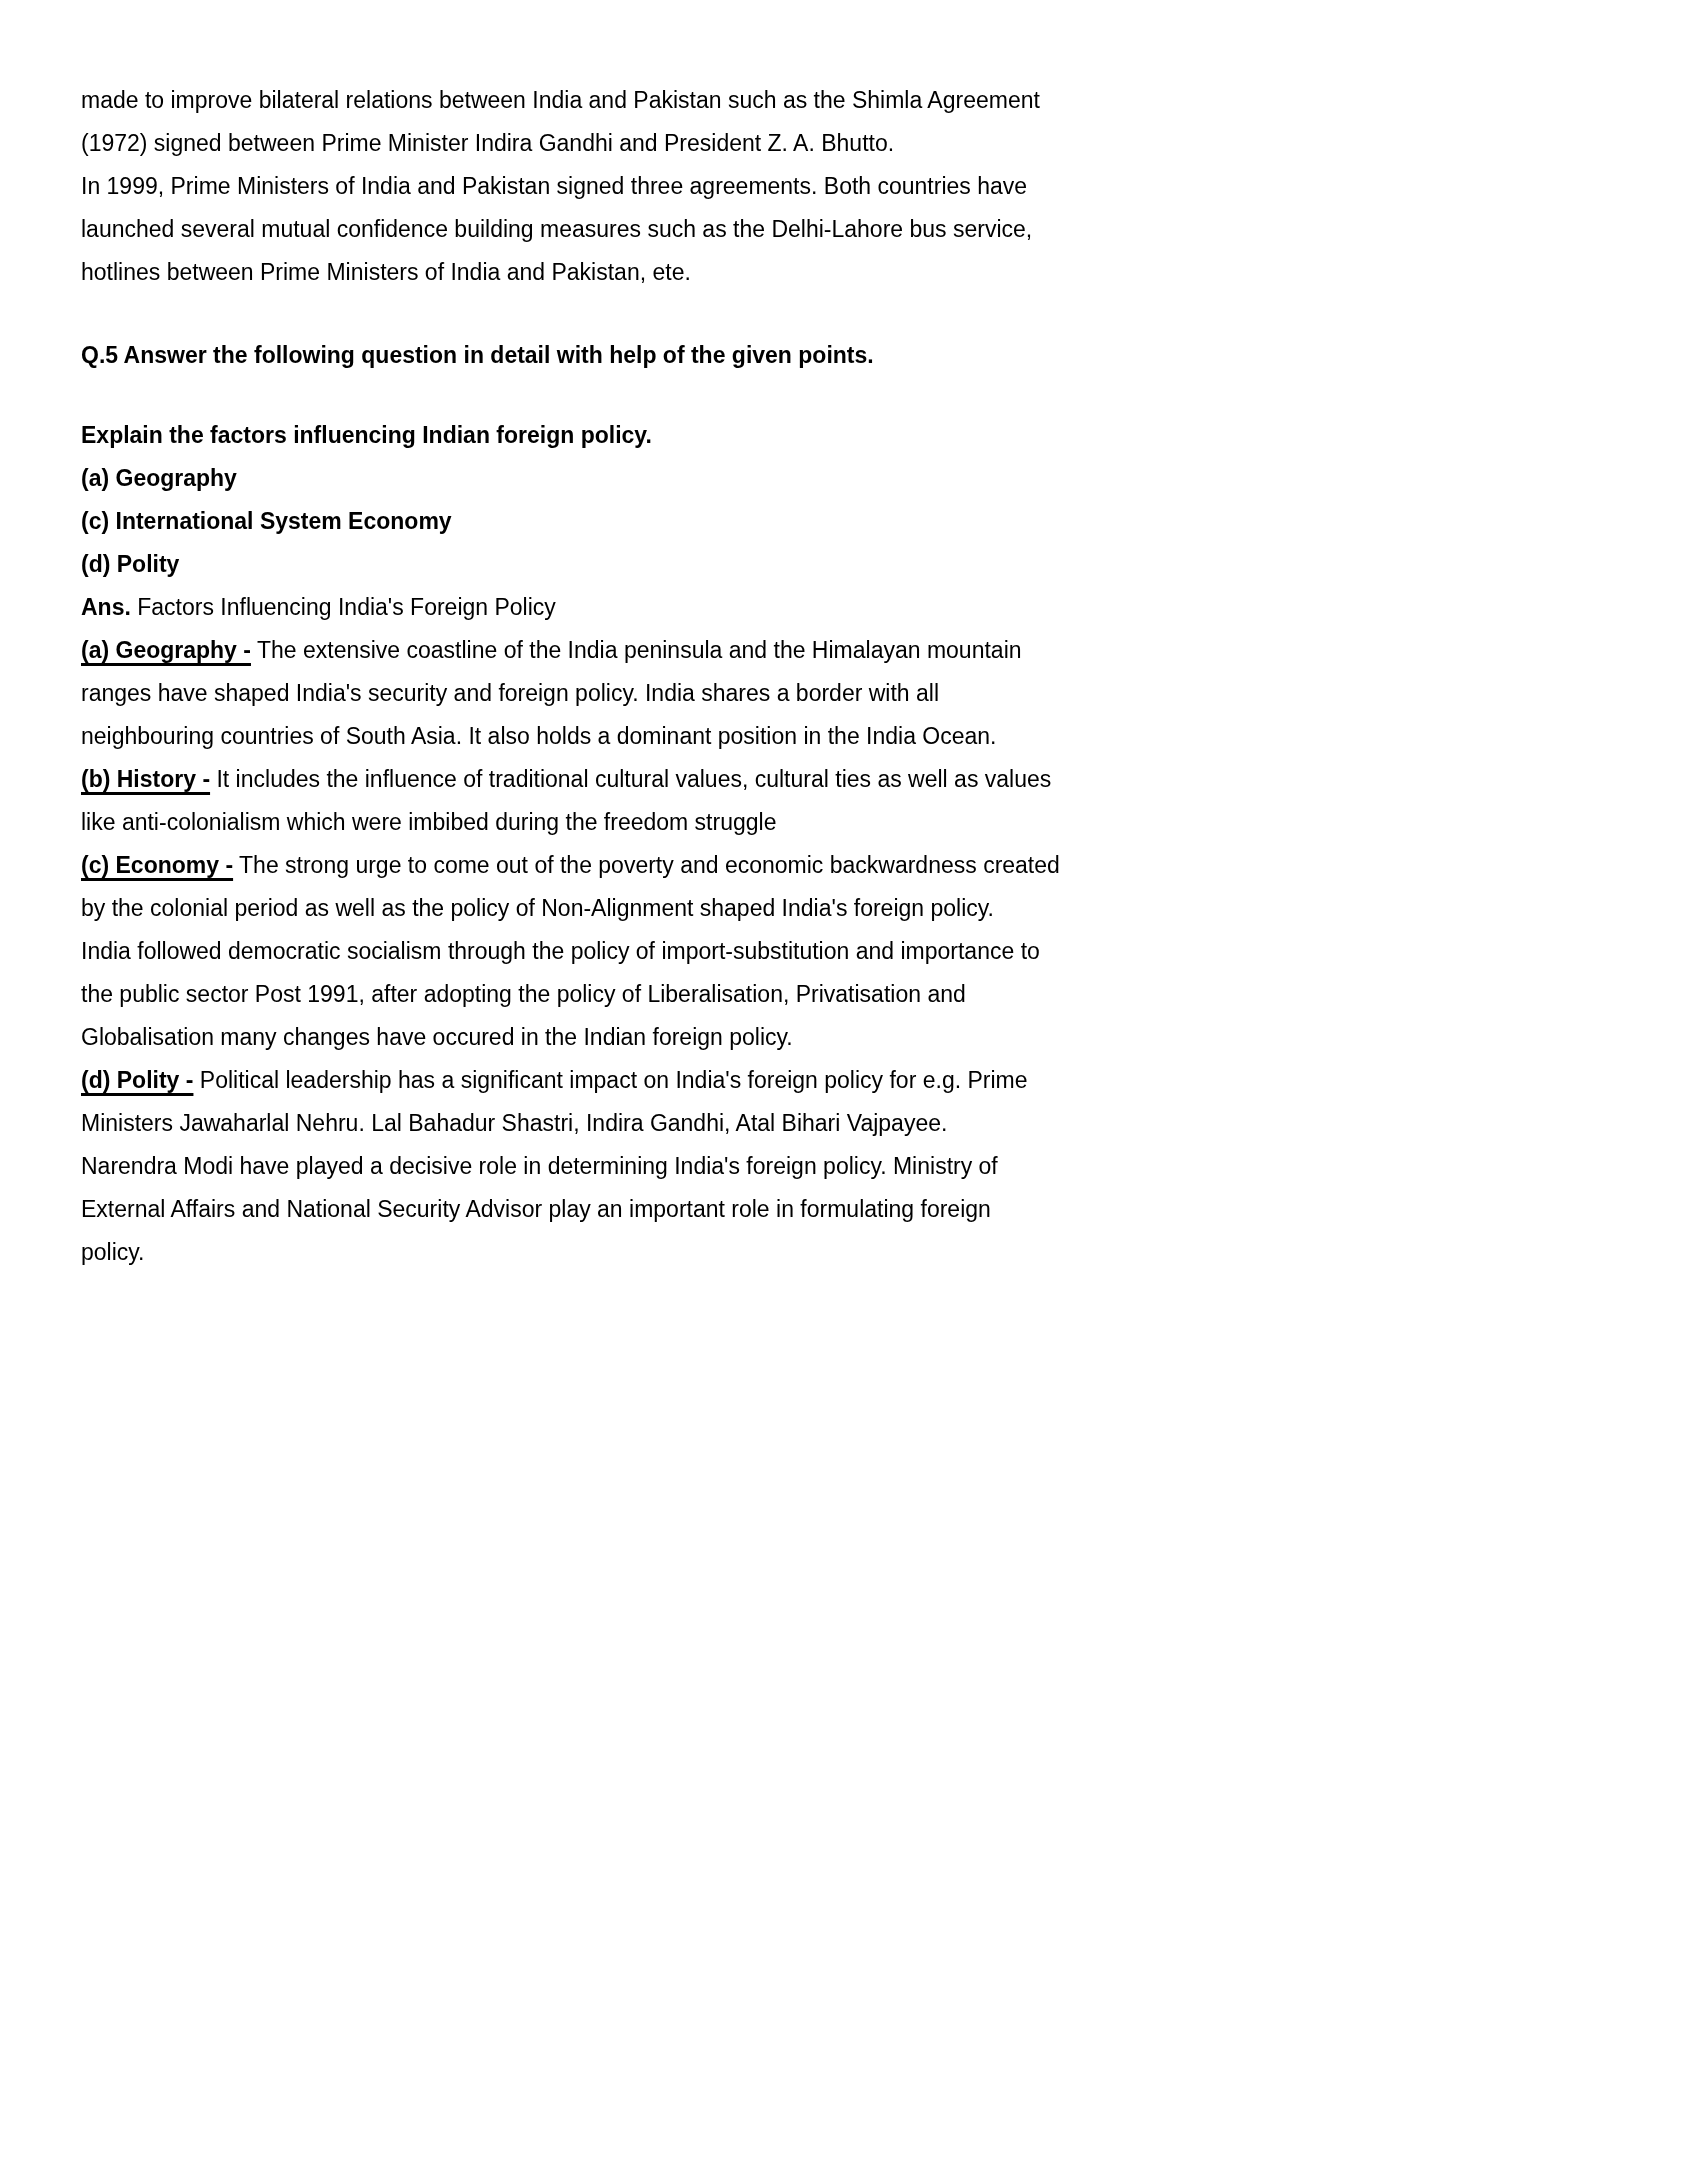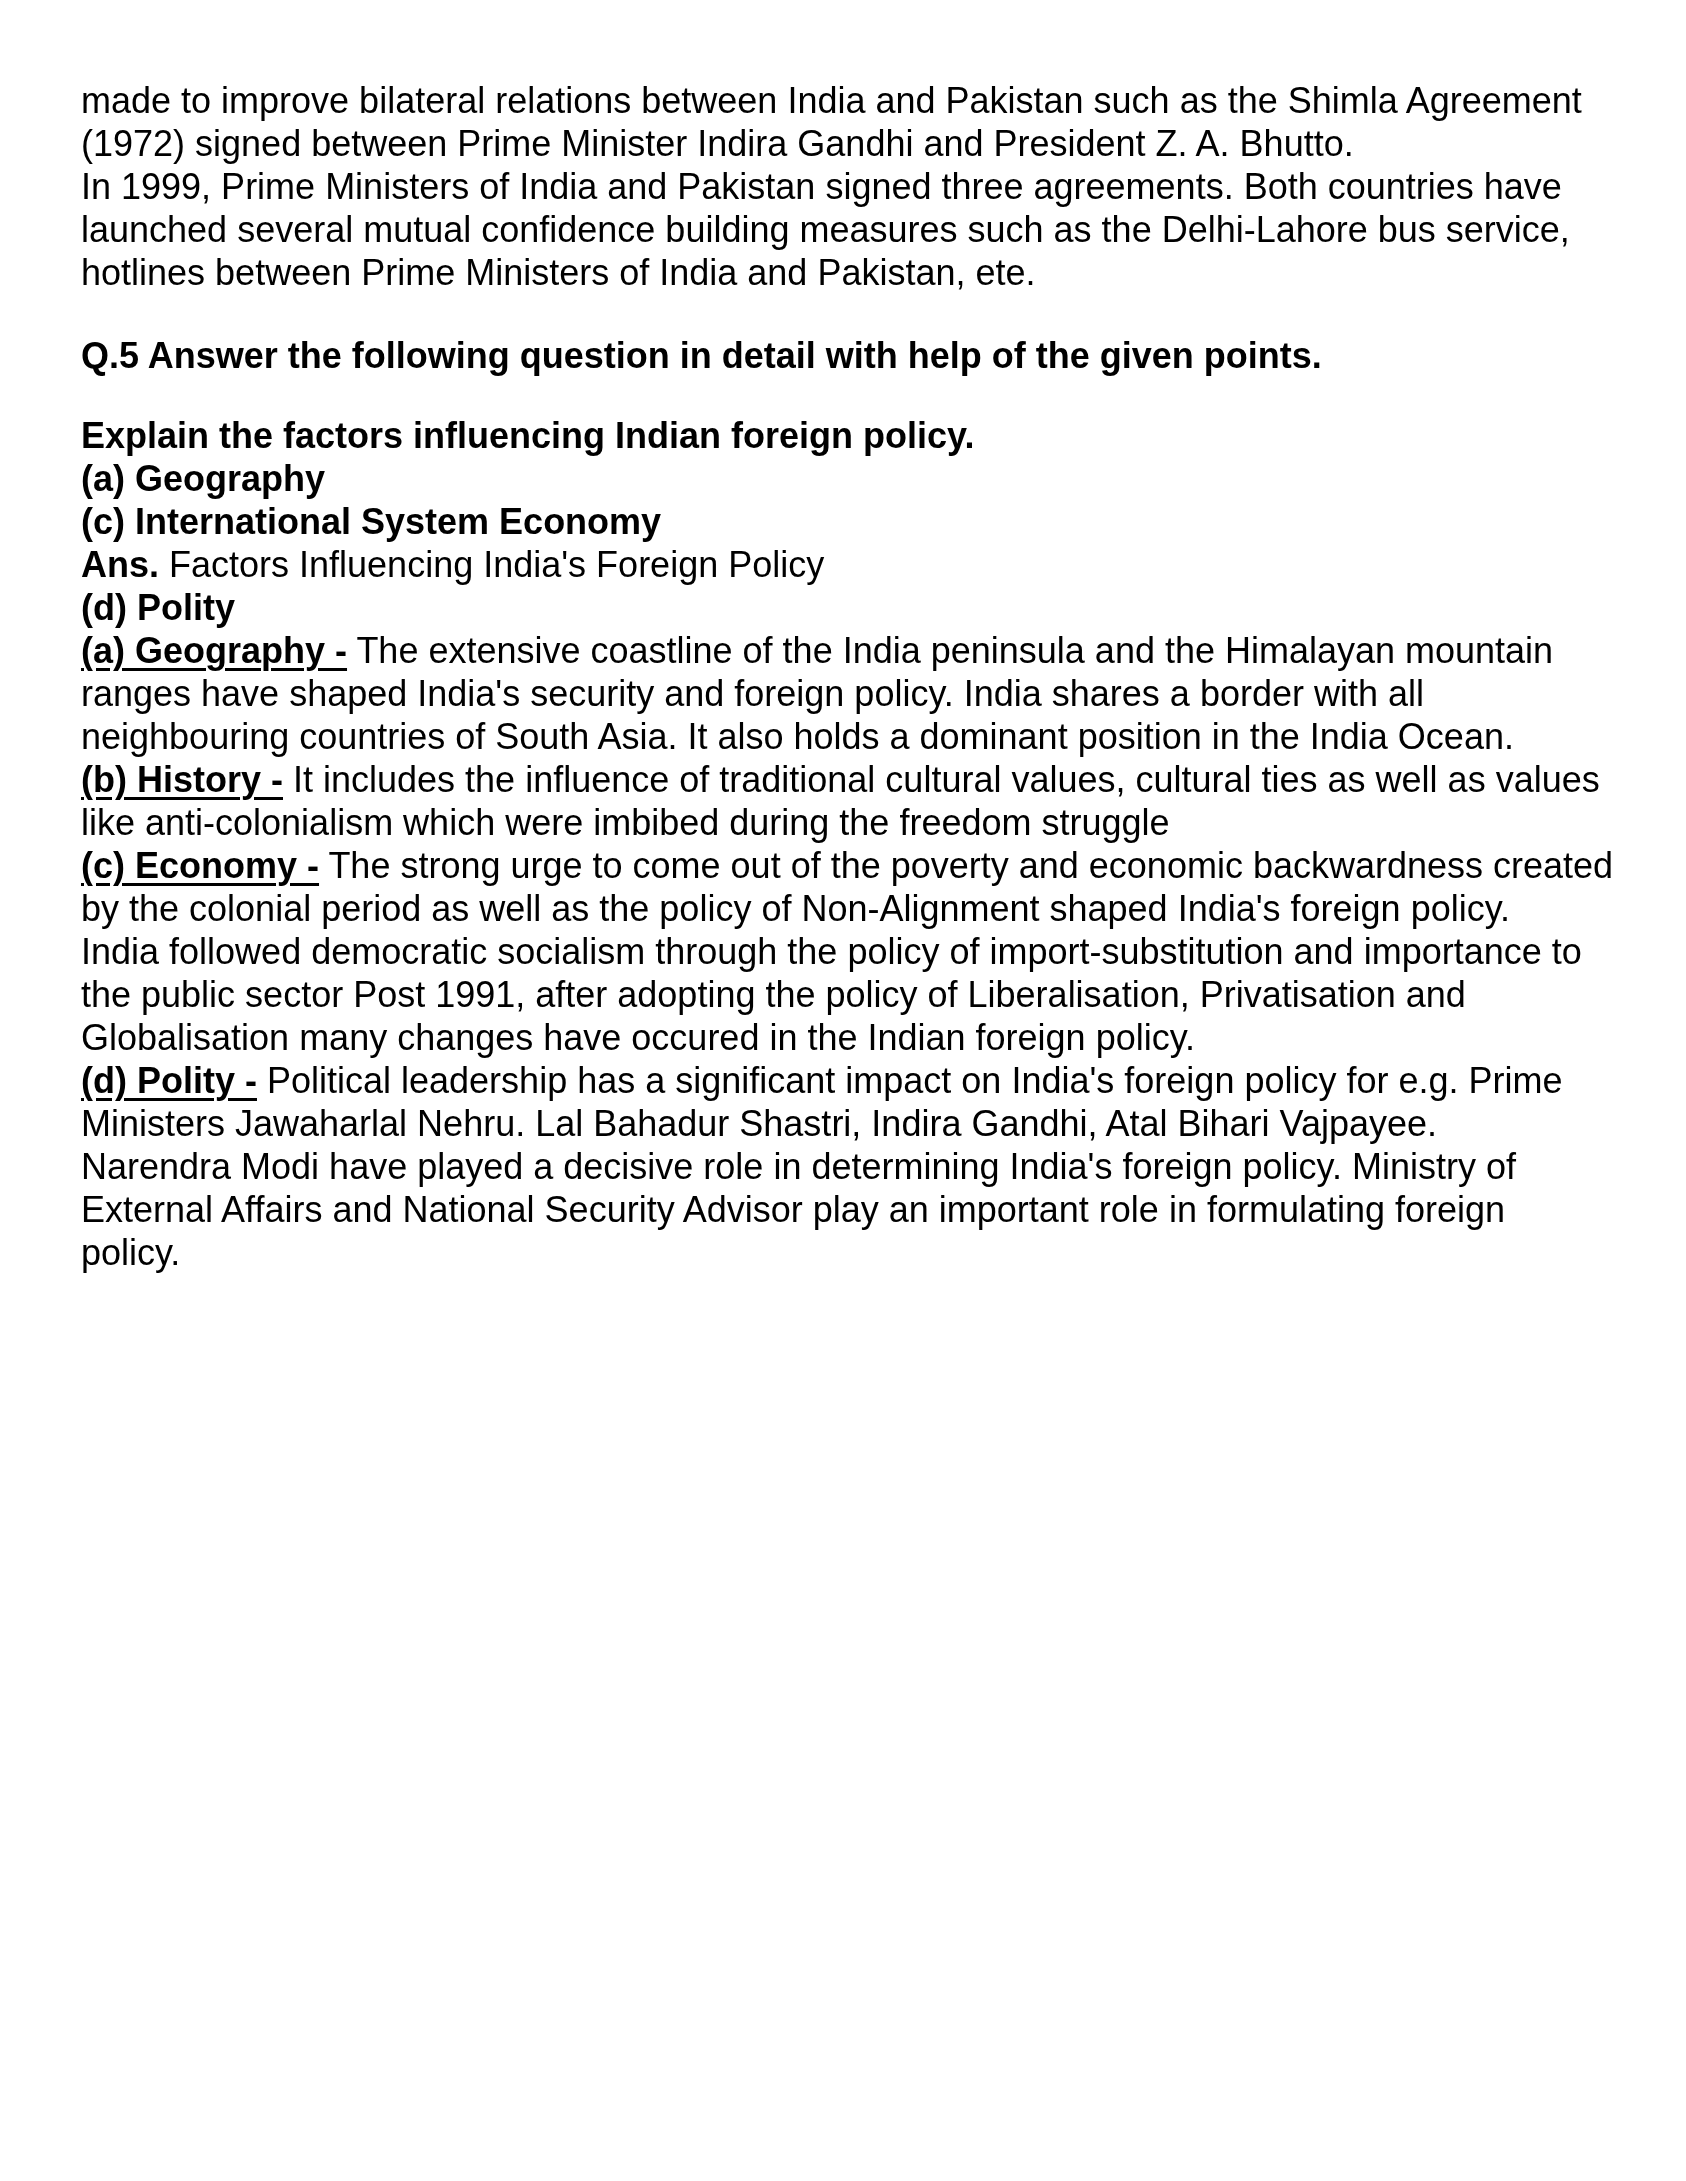--- a/index.html
+++ b/index.html
@@ -12,21 +12,21 @@
     box-sizing: border-box;
     width: 1686px;
     height: 2181px;
     background: #ffffff;
     color: #000000;
     font-family: "Liberation Sans", "DejaVu Sans", sans-serif;
     padding: 79px 54px 0 81px;
     overflow: hidden;
   }
   .line {
-    font-size: 36px;
+    font-size: 23px;
     line-height: 43px;
     white-space: pre;
     font-weight: 400;
     color: #000000;
   }
   .b { font-weight: 700; }
   .u {
     text-decoration: underline;
     text-decoration-thickness: 3px;
     text-underline-offset: 5px;
@@ -46,23 +46,23 @@
     <div class="line">launched several mutual confidence building measures such as the Delhi-Lahore bus service,</div>
     <div class="line">hotlines between Prime Ministers of India and Pakistan, ete.</div>
   </div>
 
   <div class="line b q5">Q.5 Answer the following question in detail with help of the given points.</div>
 
   <div class="para qa">
     <div class="line b">Explain the factors influencing Indian foreign policy.</div>
     <div class="line b">(a) Geography</div>
     <div class="line b">(c) International System Economy</div>
+    <div class="line b">(d) Polity</div>
+
     <div class="line"><span class="b">Ans.</span><span> Factors Influencing India's Foreign Policy</span></div>
-
-    <div class="line b">(d) Polity</div>
     <div class="line"><span class="b u">(a) Geography -</span><span> The extensive coastline of the India peninsula and the Himalayan mountain</span></div>
     <div class="line">ranges have shaped India's security and foreign policy. India shares a border with all</div>
     <div class="line">neighbouring countries of South Asia. It also holds a dominant position in the India Ocean.</div>
     <div class="line"><span class="b u">(b) History -</span><span> It includes the influence of traditional cultural values, cultural ties as well as values</span></div>
     <div class="line">like anti-colonialism which were imbibed during the freedom struggle</div>
     <div class="line"><span class="b u">(c) Economy -</span><span> The strong urge to come out of the poverty and economic backwardness created</span></div>
     <div class="line">by the colonial period as well as the policy of Non-Alignment shaped India's foreign policy.</div>
     <div class="line">India followed democratic socialism through the policy of import-substitution and importance to</div>
     <div class="line">the public sector Post 1991, after adopting the policy of Liberalisation, Privatisation and</div>
     <div class="line">Globalisation many changes have occured in the Indian foreign policy.</div>

